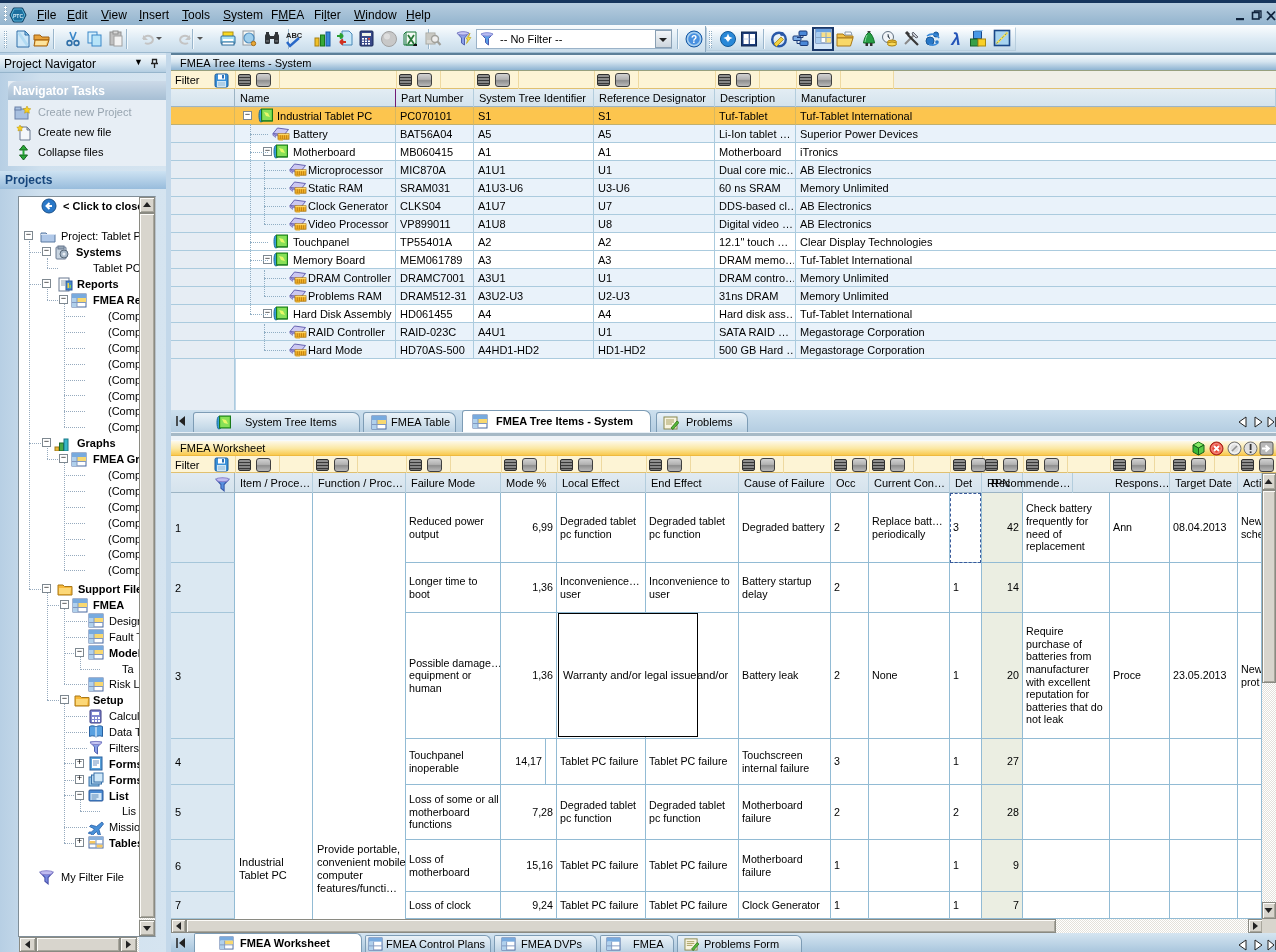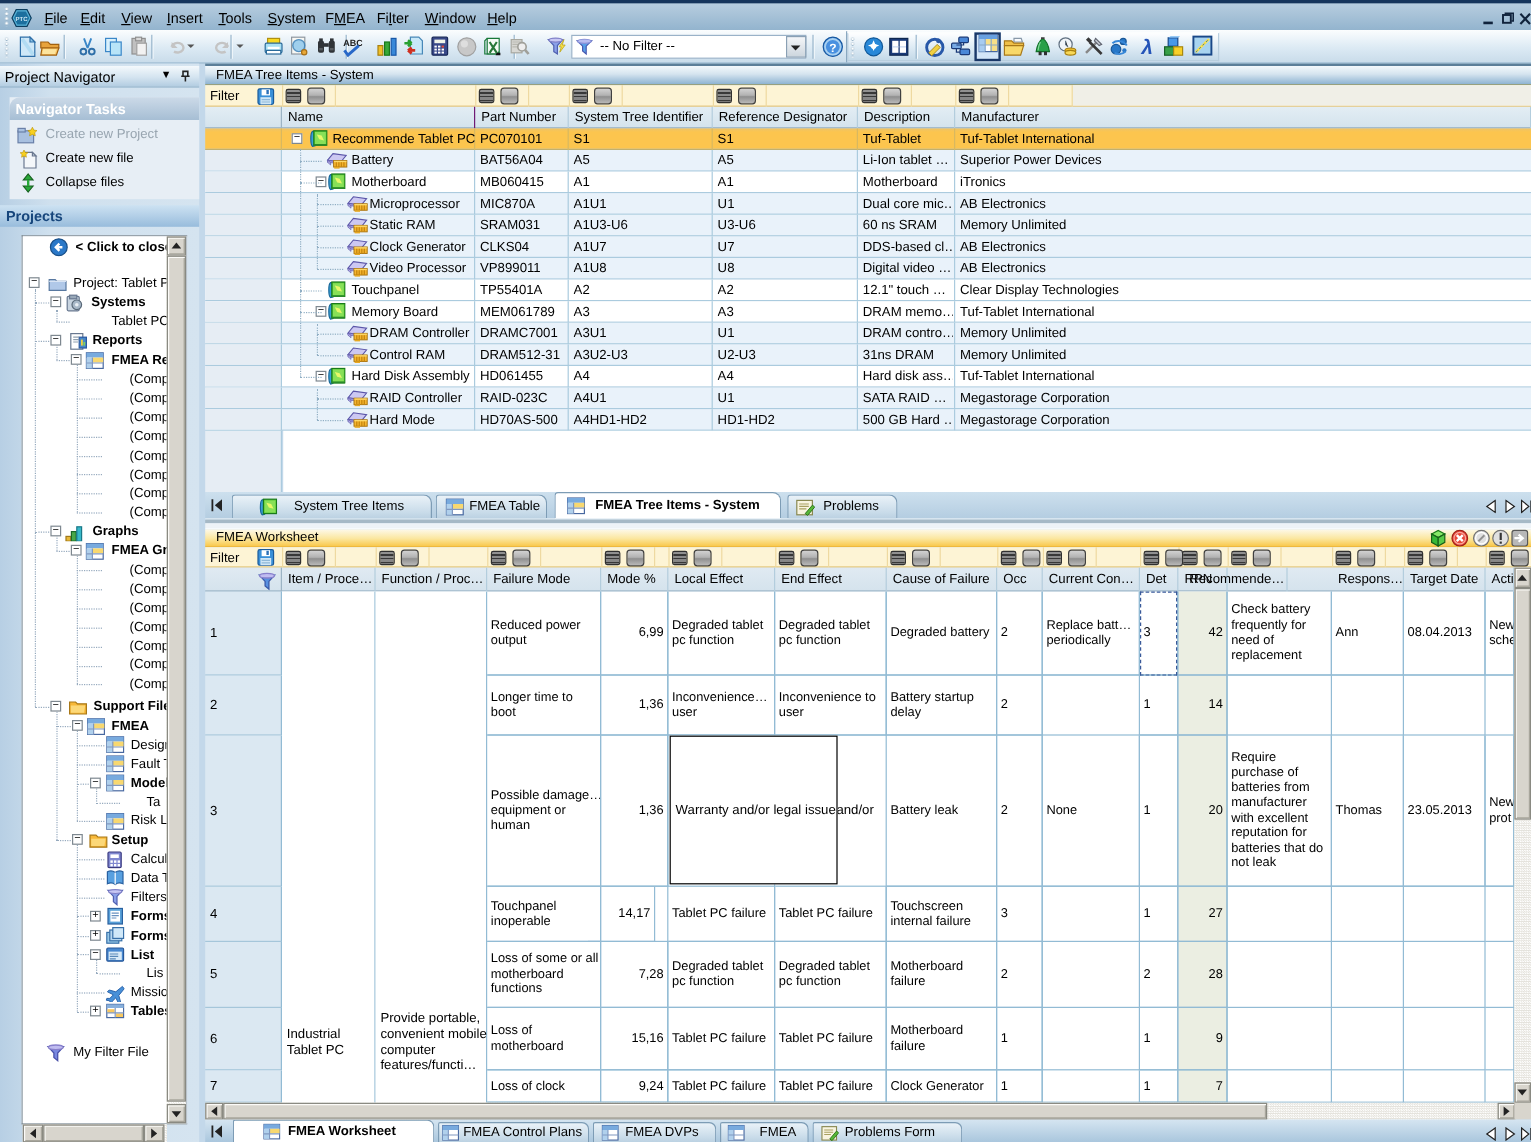--- a/index.html
+++ b/index.html
@@ -590,21 +590,21 @@
 <div class="abs" style="left:714px;top:107px;width:1px;height:18px;background:#d8b860"></div>
 <div class="abs" style="left:795px;top:107px;width:1px;height:18px;background:#d8b860"></div>
 <div class="exp" style="left:243px;top:111px">−</div>
 <svg class="abs" style="left:257px;top:108px" width="16" height="15" viewBox="0 0 16 15">
     <path d="M3.5 1.5c-2 1-2 11 0 12.5l2-.5v-12z" fill="#38a0d8" stroke="#1a6898"></path>
     <rect x="4.5" y="1" width="11" height="12" fill="#58c838" stroke="#1a7a1a"></rect>
     <path d="M5.5 2h9v10h-9z" fill="#88e058"></path>
     <path d="M7 4l4 1 2 4-4-1z" fill="#e8f868"></path>
     <path d="M14.5 12l1 1.5h-11l0-1.5z" fill="#2a8a2a"></path>
   </svg>
-<div class="abs" style="left:277px;top:110px;white-space:nowrap">Recommende Tablet PC</div>
+<div class="abs" style="left:277px;top:110px;white-space:nowrap">Industrial Tablet PC</div>
 <div class="abs" style="left:400px;top:110px;white-space:nowrap;overflow:hidden;width:73px">PC070101</div>
 <div class="abs" style="left:478px;top:110px;white-space:nowrap;overflow:hidden;width:114px">S1</div>
 <div class="abs" style="left:598px;top:110px;white-space:nowrap;overflow:hidden;width:115px">S1</div>
 <div class="abs" style="left:719px;top:110px;white-space:nowrap;overflow:hidden;width:75px">Tuf-Tablet</div>
 <div class="abs" style="left:800px;top:110px;white-space:nowrap;overflow:hidden;width:470px">Tuf-Tablet International</div>
 <div class="abs" style="left:171px;top:125px;width:1105px;height:18px;background:#e9f2fa;border-bottom:1px solid #abcbde"></div>
 <div class="abs" style="left:171px;top:125px;width:63px;height:17px;background:#e6edf4"></div>
 <div class="abs" style="left:234px;top:125px;width:1px;height:18px;background:#abcbde"></div>
 <div class="abs" style="left:395px;top:125px;width:1px;height:18px;background:#abcbde"></div>
 <div class="abs" style="left:473px;top:125px;width:1px;height:18px;background:#abcbde"></div>
@@ -816,21 +816,21 @@
 <div class="abs" style="left:795px;top:287px;width:1px;height:18px;background:#abcbde"></div>
 <svg class="abs" style="left:289px;top:288px" width="18" height="15" viewBox="0 0 18 15">
     <polygon points="1,7.5 5.5,2 16.5,3.5 12,9" fill="#ccc8f2" stroke="#5a55a8" stroke-width="0.9"></polygon>
     <polygon points="1,7.5 12,9 12,10.5 1,9.3" fill="#9c95d8" stroke="#5a55a8" stroke-width="0.5"></polygon>
     <polygon points="1,7.5 1,9.3 3.5,11.5 3.5,9.5" fill="#b0a9e2" stroke="#5a55a8" stroke-width="0.5"></polygon>
     <rect x="6" y="7.8" width="11" height="5.4" fill="#f5b52f" stroke="#a87410" stroke-width="0.8"></rect>
     <rect x="6.3" y="8" width="10.4" height="1.1" fill="#fcd96a"></rect>
     <path d="M8.3 9.3v3.9M10.4 9.3v3.9M12.5 9.3v3.9M14.6 9.3v3.9" stroke="#c8880f" stroke-width="1.1"></path>
     <rect x="6.5" y="13.2" width="4.5" height="1.3" fill="#e8a81f"></rect>
   </svg>
-<div class="abs" style="left:308px;top:290px;white-space:nowrap">Control RAM</div>
+<div class="abs" style="left:308px;top:290px;white-space:nowrap">Problems RAM</div>
 <div class="abs" style="left:400px;top:290px;white-space:nowrap;overflow:hidden;width:73px">DRAM512-31</div>
 <div class="abs" style="left:478px;top:290px;white-space:nowrap;overflow:hidden;width:114px">A3U2-U3</div>
 <div class="abs" style="left:598px;top:290px;white-space:nowrap;overflow:hidden;width:115px">U2-U3</div>
 <div class="abs" style="left:719px;top:290px;white-space:nowrap;overflow:hidden;width:75px">31ns DRAM</div>
 <div class="abs" style="left:800px;top:290px;white-space:nowrap;overflow:hidden;width:470px">Memory Unlimited</div>
 <div class="abs" style="left:171px;top:305px;width:1105px;height:18px;background:#fff;border-bottom:1px solid #abcbde"></div>
 <div class="abs" style="left:171px;top:305px;width:63px;height:17px;background:#e6edf4"></div>
 <div class="abs" style="left:234px;top:305px;width:1px;height:18px;background:#abcbde"></div>
 <div class="abs" style="left:395px;top:305px;width:1px;height:18px;background:#abcbde"></div>
 <div class="abs" style="left:473px;top:305px;width:1px;height:18px;background:#abcbde"></div>
@@ -1213,21 +1213,21 @@
 <div class="wcell wnum" style="left:982px;top:563px;width:41px;height:50px">14</div>
 <div class="wcell" style="left:406px;top:613px;width:95px;height:126px">Possible damage…<br>equipment or<br>human</div>
 <div class="wcell wnum" style="left:501px;top:613px;width:56px;height:126px">1,36</div>
 <div class="abs" style="left:697px;top:669px;font-size:11px">and/or</div>
 <div class="wcell" style="left:739px;top:613px;width:92px;height:126px">Battery leak</div>
 <div class="wcell" style="left:831px;top:613px;width:38px;height:126px">2</div>
 <div class="wcell" style="left:869px;top:613px;width:81px;height:126px">None</div>
 <div class="wcell" style="left:950px;top:613px;width:32px;height:126px">1</div>
 <div class="wcell wnum" style="left:982px;top:613px;width:41px;height:126px">20</div>
 <div class="wcell" style="left:1023px;top:613px;width:87px;height:126px">Require<br>purchase of<br>batteries from<br>manufacturer<br>with excellent<br>reputation for<br>batteries that do<br>not leak</div>
-<div class="wcell" style="left:1110px;top:613px;width:60px;height:126px">Thomas</div>
+<div class="wcell" style="left:1110px;top:613px;width:60px;height:126px">Proce</div>
 <div class="wcell" style="left:1170px;top:613px;width:68px;height:126px">23.05.2013</div>
 <div class="wcell" style="left:1238px;top:613px;width:24px;height:126px">New<br>prot</div>
 <div class="wcell" style="left:406px;top:739px;width:95px;height:46px">Touchpanel<br>inoperable</div>
 <div class="wcell wnum" style="left:490px;top:739px;width:56px;height:46px">14,17</div>
 <div class="wcell" style="left:557px;top:739px;width:89px;height:46px">Tablet PC failure</div>
 <div class="wcell" style="left:646px;top:739px;width:93px;height:46px">Tablet PC failure</div>
 <div class="wcell" style="left:739px;top:739px;width:92px;height:46px">Touchscreen<br>internal failure</div>
 <div class="wcell" style="left:831px;top:739px;width:38px;height:46px">3</div>
 <div class="wcell" style="left:950px;top:739px;width:32px;height:46px">1</div>
 <div class="wcell wnum" style="left:982px;top:739px;width:41px;height:46px">27</div>

